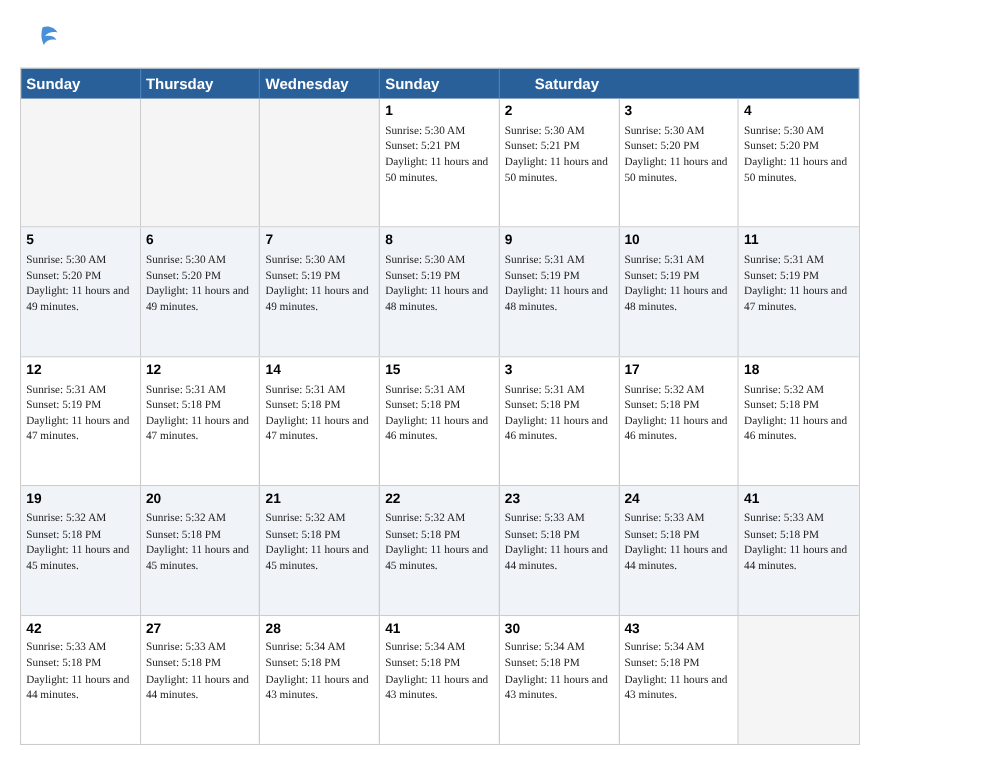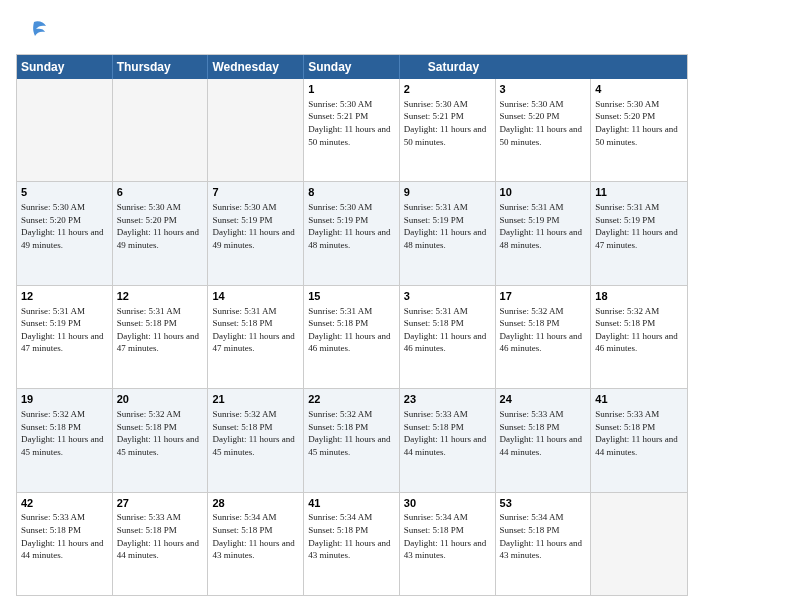--- a/index.html
+++ b/index.html
@@ -253,20 +253,20 @@
           </div>
           <div class="cal-cell">
             <span class="day-num">41</span>
             <div class="cell-info">Sunrise: 5:34 AM<br>Sunset: 5:18 PM<br>Daylight: 11 hours and 43 minutes.</div>
           </div>
           <div class="cal-cell">
             <span class="day-num">30</span>
             <div class="cell-info">Sunrise: 5:34 AM<br>Sunset: 5:18 PM<br>Daylight: 11 hours and 43 minutes.</div>
           </div>
           <div class="cal-cell">
-            <span class="day-num">53</span>
+            <span class="day-num">43</span>
             <div class="cell-info">Sunrise: 5:34 AM<br>Sunset: 5:18 PM<br>Daylight: 11 hours and 43 minutes.</div>
           </div>
           <div class="cal-cell empty"></div>
         </div>
       </div>
   </div>
 </div>
 
 </body></html>

